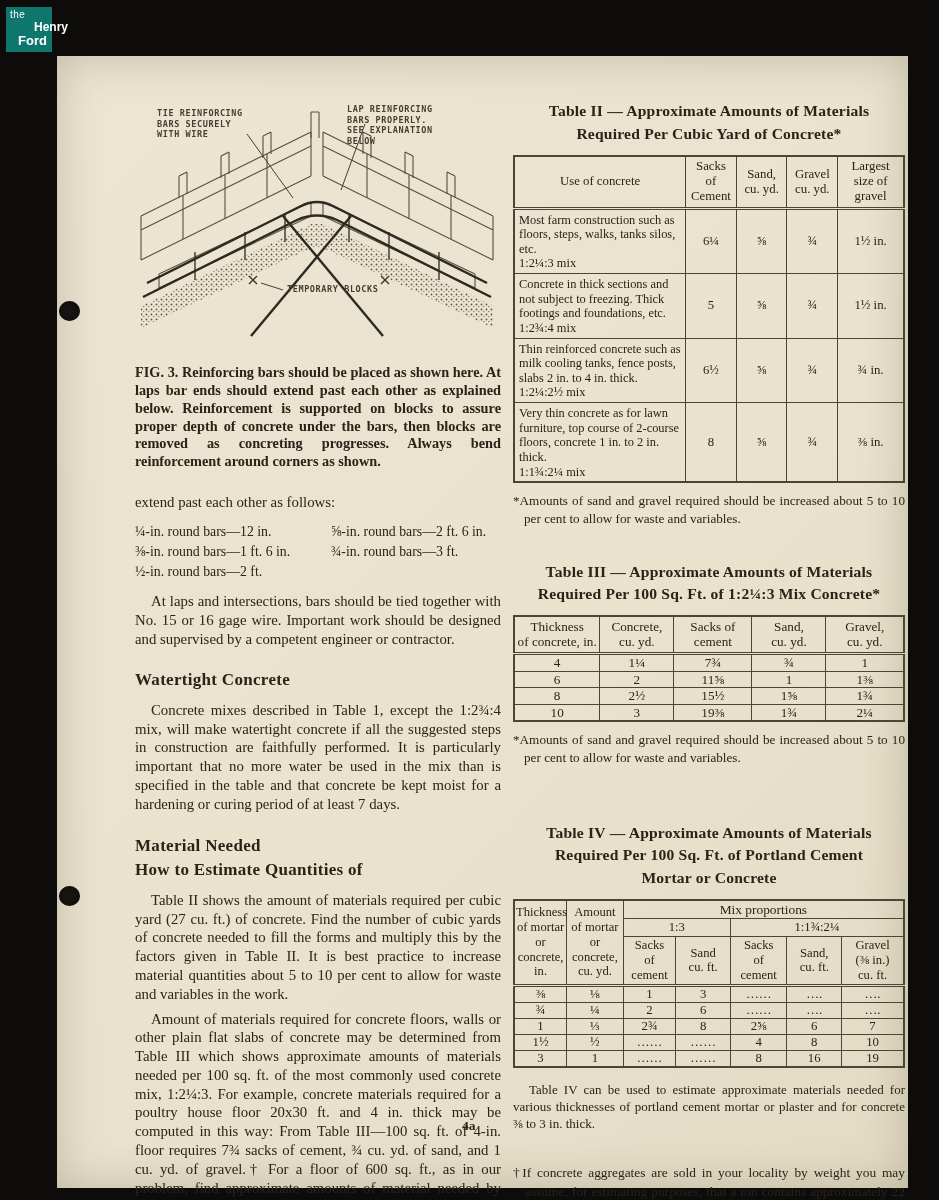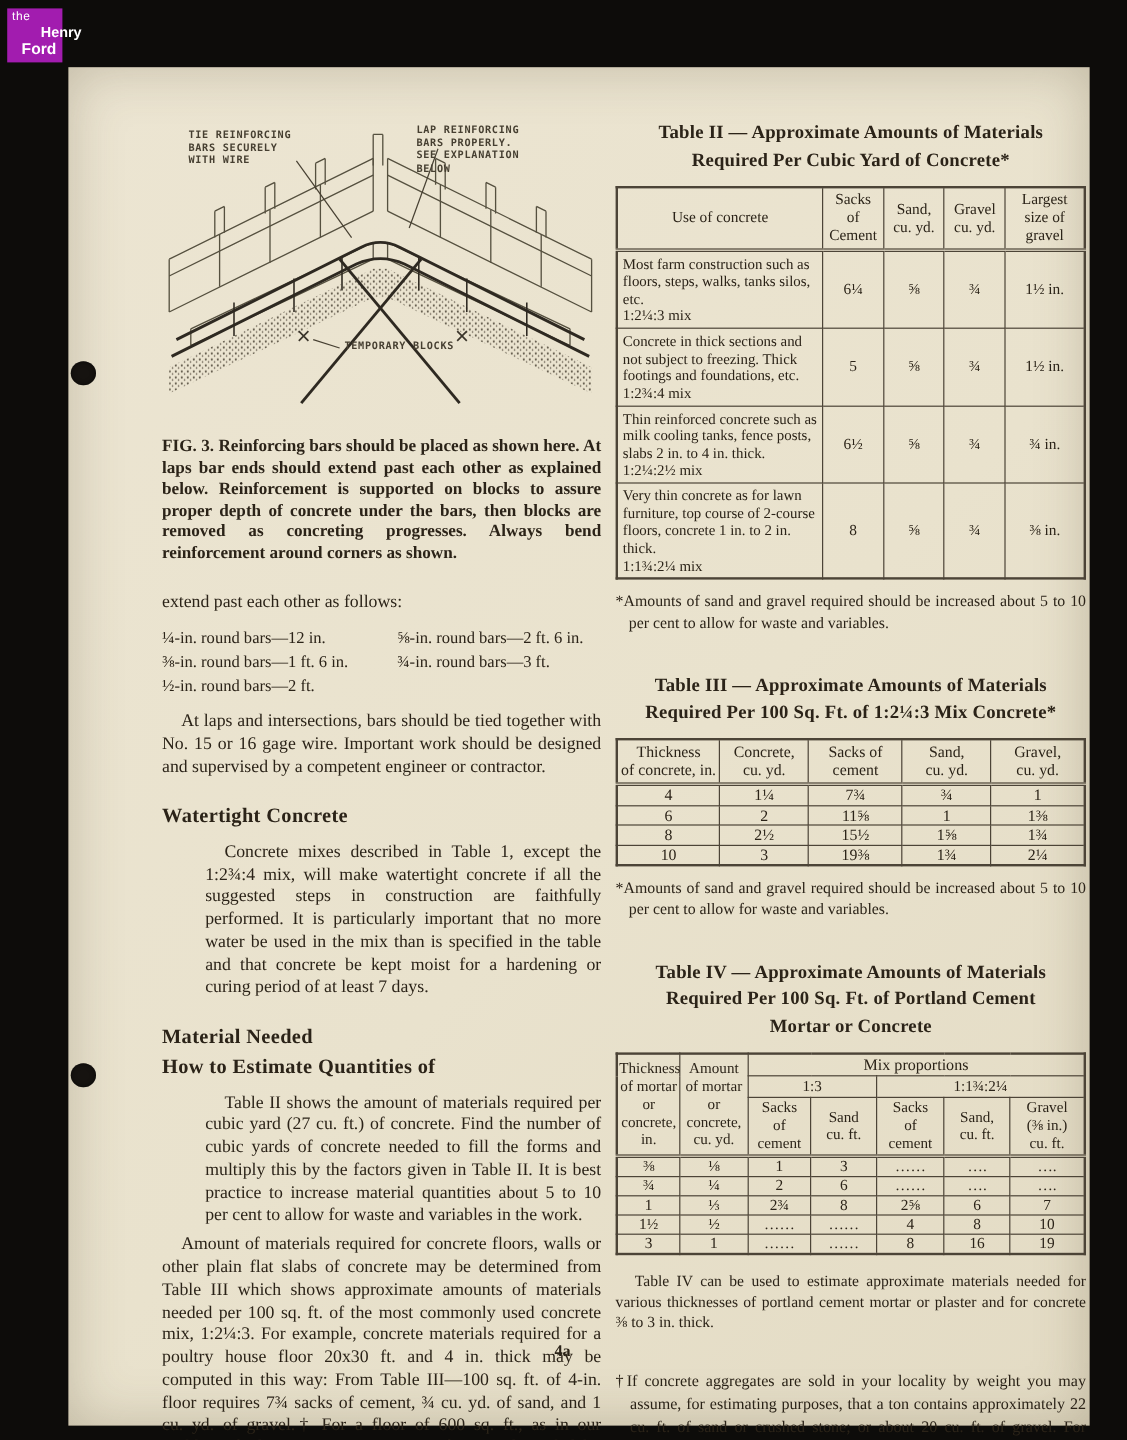--- a/index.html
+++ b/index.html
@@ -3,21 +3,21 @@
 <meta charset="utf-8">
 <style>
   html,body{margin:0;padding:0;}
   body{
     width:939px;height:1200px;position:relative;overflow:hidden;
     background:#0d0c0a;
     font-family:"Liberation Serif","DejaVu Serif",serif;
   }
   .logo{
     position:absolute;left:6px;top:7px;width:46px;height:45px;
-    background:#a21caf;color:#fff;z-index:5;
+    background:#0f766e;color:#fff;z-index:5;
     font-family:"Liberation Sans","DejaVu Sans",sans-serif;
     line-height:1;padding:3px 0 0 4px;box-sizing:border-box;
   }
   .logo .l1{display:block;font-size:10px;letter-spacing:.5px;}
   .logo .l2{display:block;font-size:12px;font-weight:bold;margin:1px 0 0 8px;padding-left:16px;}
   .logo .l3{display:block;font-size:13px;font-weight:bold;margin:1px 0 0 8px;}
   .page{
     position:absolute;left:57px;top:56px;width:851px;height:1132px;
     background:linear-gradient(135deg,#ece5d2 0%,#e9e2cd 55%,#e3dbc4 100%);
     box-shadow:inset 0 0 45px rgba(90,80,55,.28);
@@ -52,21 +52,21 @@
   .indent{text-indent:16px;}
   .laplist{display:flex;margin-top:10px;font-size:13.8px;line-height:1.45;}
   .laplist .lc1{width:196px;}
   .laplist .lc2{width:170px;}
   .laplist span{display:block;white-space:nowrap;}
   .p-laps{margin-top:10px;}
   h2.sect{
     font-size:17px;margin:20px 0 0 0;letter-spacing:.3px;line-height:1.45;
     font-weight:bold;
   }
-  .p-after-h{margin-top:8px;margin-left:36px;}
+  .p-after-h{margin-top:8px;}
 
   
   .ttitle{font-weight:bold;font-size:15.6px;text-align:center;line-height:1.45;
     letter-spacing:.2px;}
   .ttitle span{display:block;}
   table{border-collapse:collapse;width:100%;table-layout:fixed;
     font-size:12.8px;line-height:1.18;color:#2b2318;}
   table,td,th{border:1px solid #4c4437;}
   table{border-width:2px;}
   th{font-weight:normal;text-align:center;vertical-align:middle;padding:2px 2px;}
@@ -75,21 +75,21 @@
   .dbl{border-bottom:3px double #4c4437;}
   .t2{margin-top:10px;}
   .t2 .use{font-size:12.4px;text-align:left;padding:3px 4px 2px 4px;vertical-align:top;}
   .t2 .use .mix{display:block;}
   .t2 td.num{text-align:center;}
   .fn{font-size:13.2px;line-height:1.38;margin:9px 0 0 0;
     padding-left:11px;text-indent:-11px;text-align:justify;}
   .t3title{margin-top:32px;}
   .t3{margin-top:9px;font-size:13.2px;}
   .t3 td{text-align:center;padding:0 4px;}
-  .t4title{margin-top:32px;}
+  .t4title{margin-top:54px;}
   .t4{margin-top:9px;font-size:12.8px;}
   .t4 td{text-align:center;padding:0 3px;}
   .t4 th{font-size:12.6px;padding:1px 1px;}
   .t4 .grp{font-size:13.4px;}
   .t4para{font-size:13px;line-height:1.3;text-align:justify;margin:14px 0 0 0;
     text-indent:16px;}
   .fnd{font-size:13.4px;line-height:1.42;margin:30px 0 0 0;
     padding-left:12px;text-indent:-12px;text-align:justify;}
   .pagenum{position:absolute;left:405px;top:1062px;font-weight:bold;font-size:13.5px;}
 </style>

